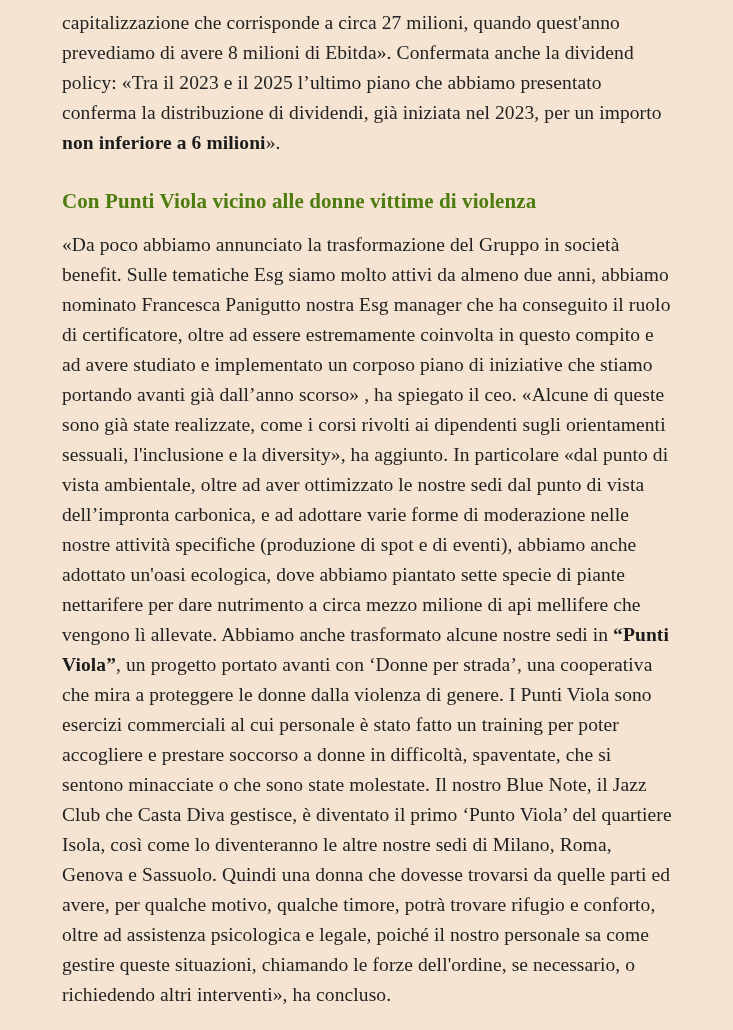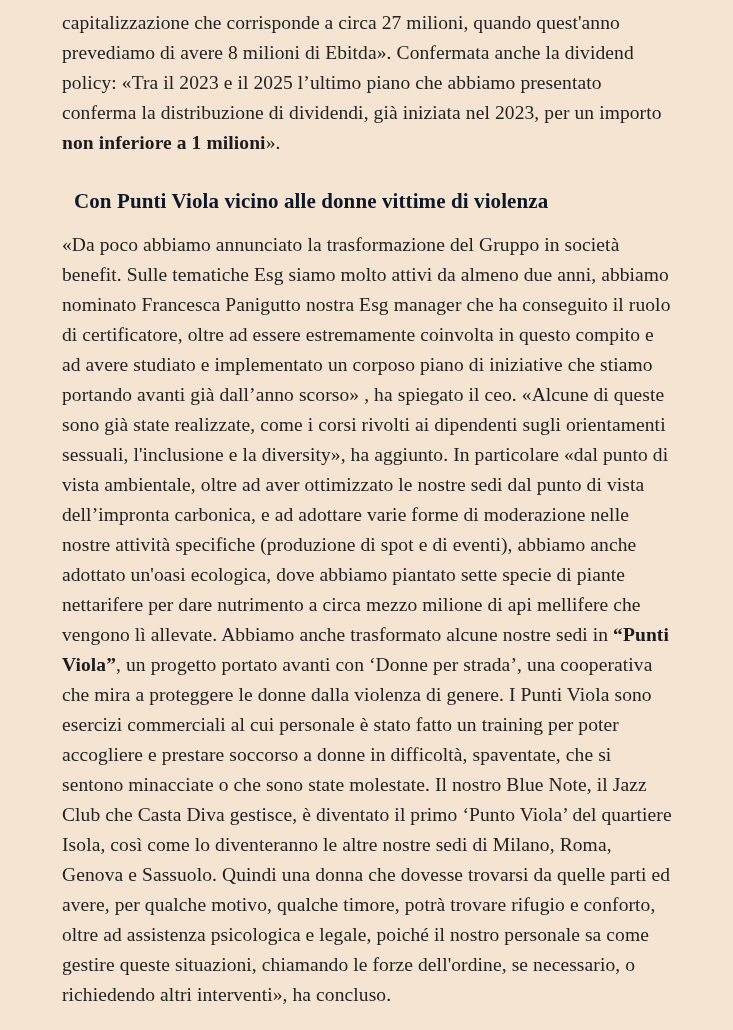--- a/index.html
+++ b/index.html
@@ -28,29 +28,29 @@
   }
   p.body-text b {
     font-weight: bold;
     color: #1c1c1c;
   }
   h2.section-heading {
     font-family: "Liberation Serif", "DejaVu Serif", serif;
     font-size: 21px;
     line-height: 26px;
     font-weight: bold;
-    color: #0f172a;
-    margin: 30px 0 16px 12px;
+    color: #4d7c0f;
+    margin: 30px 0 16px 0;
     letter-spacing: 0.1px;
   }
 </style>
 </head>
 <body>
 
 <div class="article-content">
 
-  <p class="body-text"><span>capitalizzazione che corrisponde a circa 27 milioni, quando quest'anno prevediamo di avere 8 milioni di Ebitda». Confermata anche la dividend policy: «Tra il 2023 e il 2025 l’ultimo piano che abbiamo presentato conferma la distribuzione di dividendi, già iniziata nel 2023, per un importo </span><b>non inferiore a 1 milioni</b><span>».</span></p>
+  <p class="body-text"><span>capitalizzazione che corrisponde a circa 27 milioni, quando quest'anno prevediamo di avere 8 milioni di Ebitda». Confermata anche la dividend policy: «Tra il 2023 e il 2025 l’ultimo piano che abbiamo presentato conferma la distribuzione di dividendi, già iniziata nel 2023, per un importo </span><b>non inferiore a 6 milioni</b><span>».</span></p>
 
   <h2 class="section-heading">Con Punti Viola vicino alle donne vittime di violenza</h2>
 
   <p class="body-text"><span>«Da poco abbiamo annunciato la trasformazione del Gruppo in società benefit. Sulle tematiche Esg siamo molto attivi da almeno due anni, abbiamo nominato Francesca Panigutto nostra Esg manager che ha conseguito il ruolo di certificatore, oltre ad essere estremamente coinvolta in questo compito e ad avere studiato e implementato un corposo piano di iniziative che stiamo portando avanti già dall’anno scorso» , ha spiegato il ceo. «Alcune di queste sono già state realizzate, come i corsi rivolti ai dipendenti sugli orientamenti sessuali, l'inclusione e la diversity», ha aggiunto. In particolare «dal punto di vista ambientale, oltre ad aver ottimizzato le nostre sedi dal punto di vista dell’impronta carbonica, e ad adottare varie forme di moderazione nelle nostre attività specifiche (produzione di spot e di eventi), abbiamo anche adottato un'oasi ecologica, dove abbiamo piantato sette specie di piante nettarifere per dare nutrimento a circa mezzo milione di api mellifere che vengono lì allevate. Abbiamo anche trasformato alcune nostre sedi in </span><b>“Punti Viola”</b><span>, un progetto portato avanti con ‘Donne per strada’, una cooperativa che mira a proteggere le donne dalla violenza di genere. I Punti Viola sono esercizi commerciali al cui personale è stato fatto un training per poter accogliere e prestare soccorso a donne in difficoltà, spaventate, che si sentono minacciate o che sono state molestate. Il nostro Blue Note, il Jazz Club che Casta Diva gestisce, è diventato il primo ‘Punto Viola’ del quartiere Isola, così come lo diventeranno le altre nostre sedi di Milano, Roma, Genova e Sassuolo. Quindi una donna che dovesse trovarsi da quelle parti ed avere, per qualche motivo, qualche timore, potrà trovare rifugio e conforto, oltre ad assistenza psicologica e legale, poiché il nostro personale sa come gestire queste situazioni, chiamando le forze dell'ordine, se necessario, o richiedendo altri interventi», ha concluso.</span></p>
 
 </div>
 
 </body></html>

